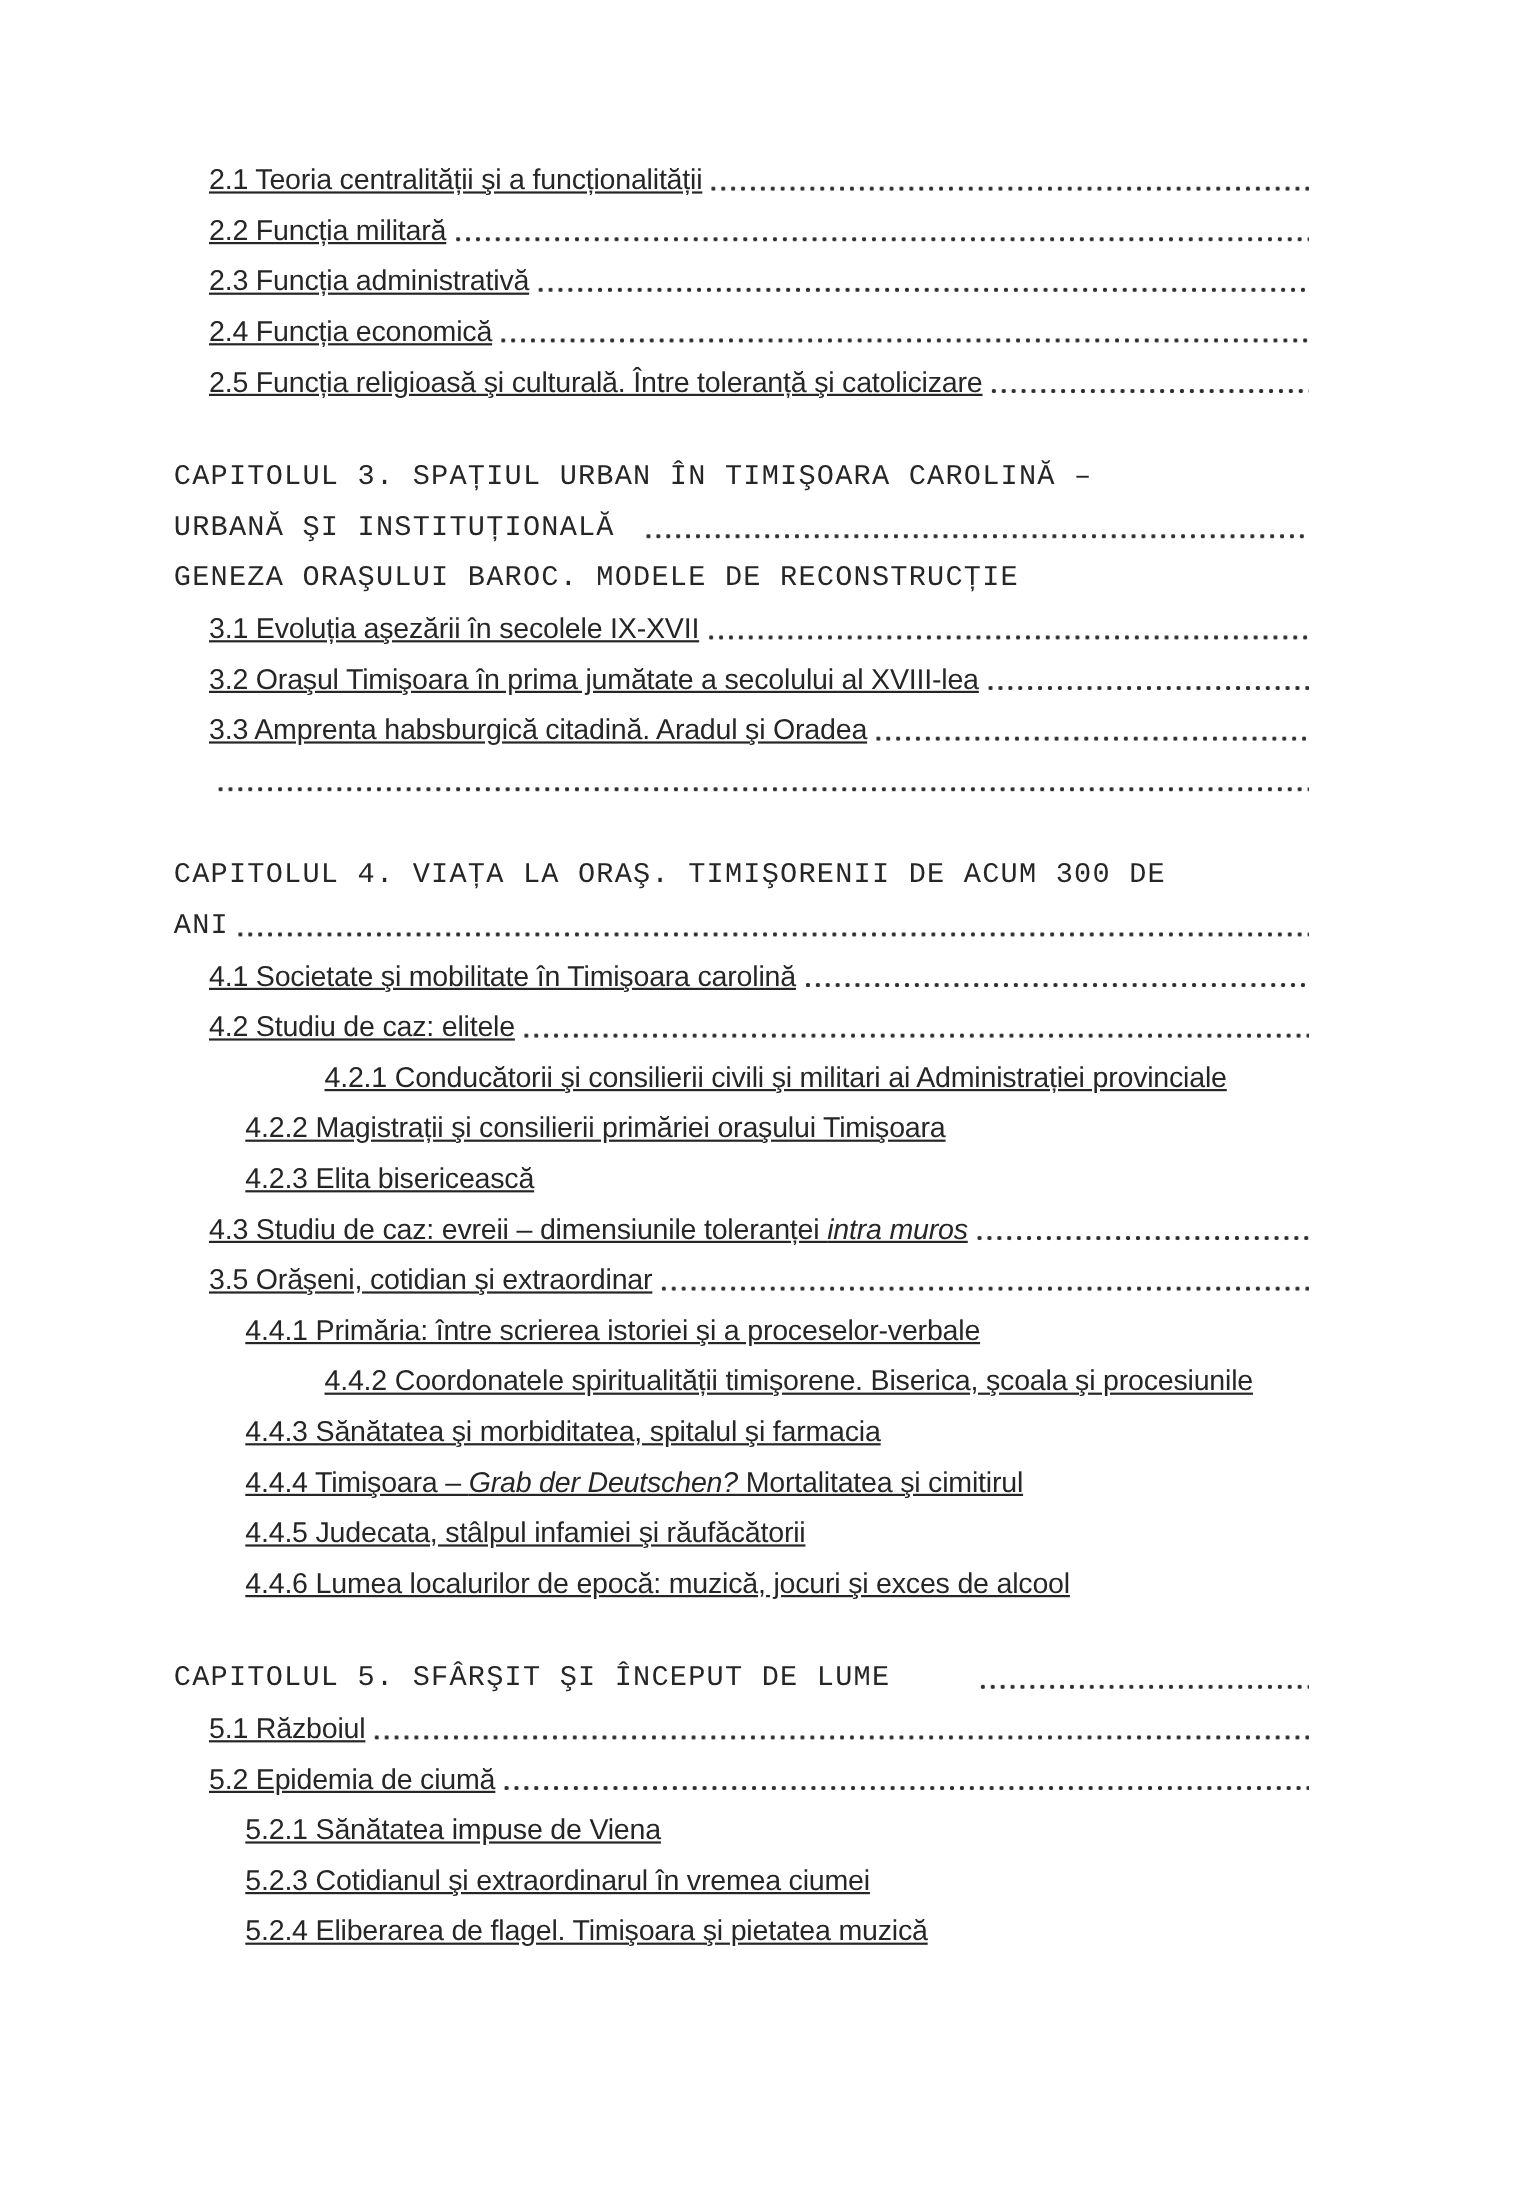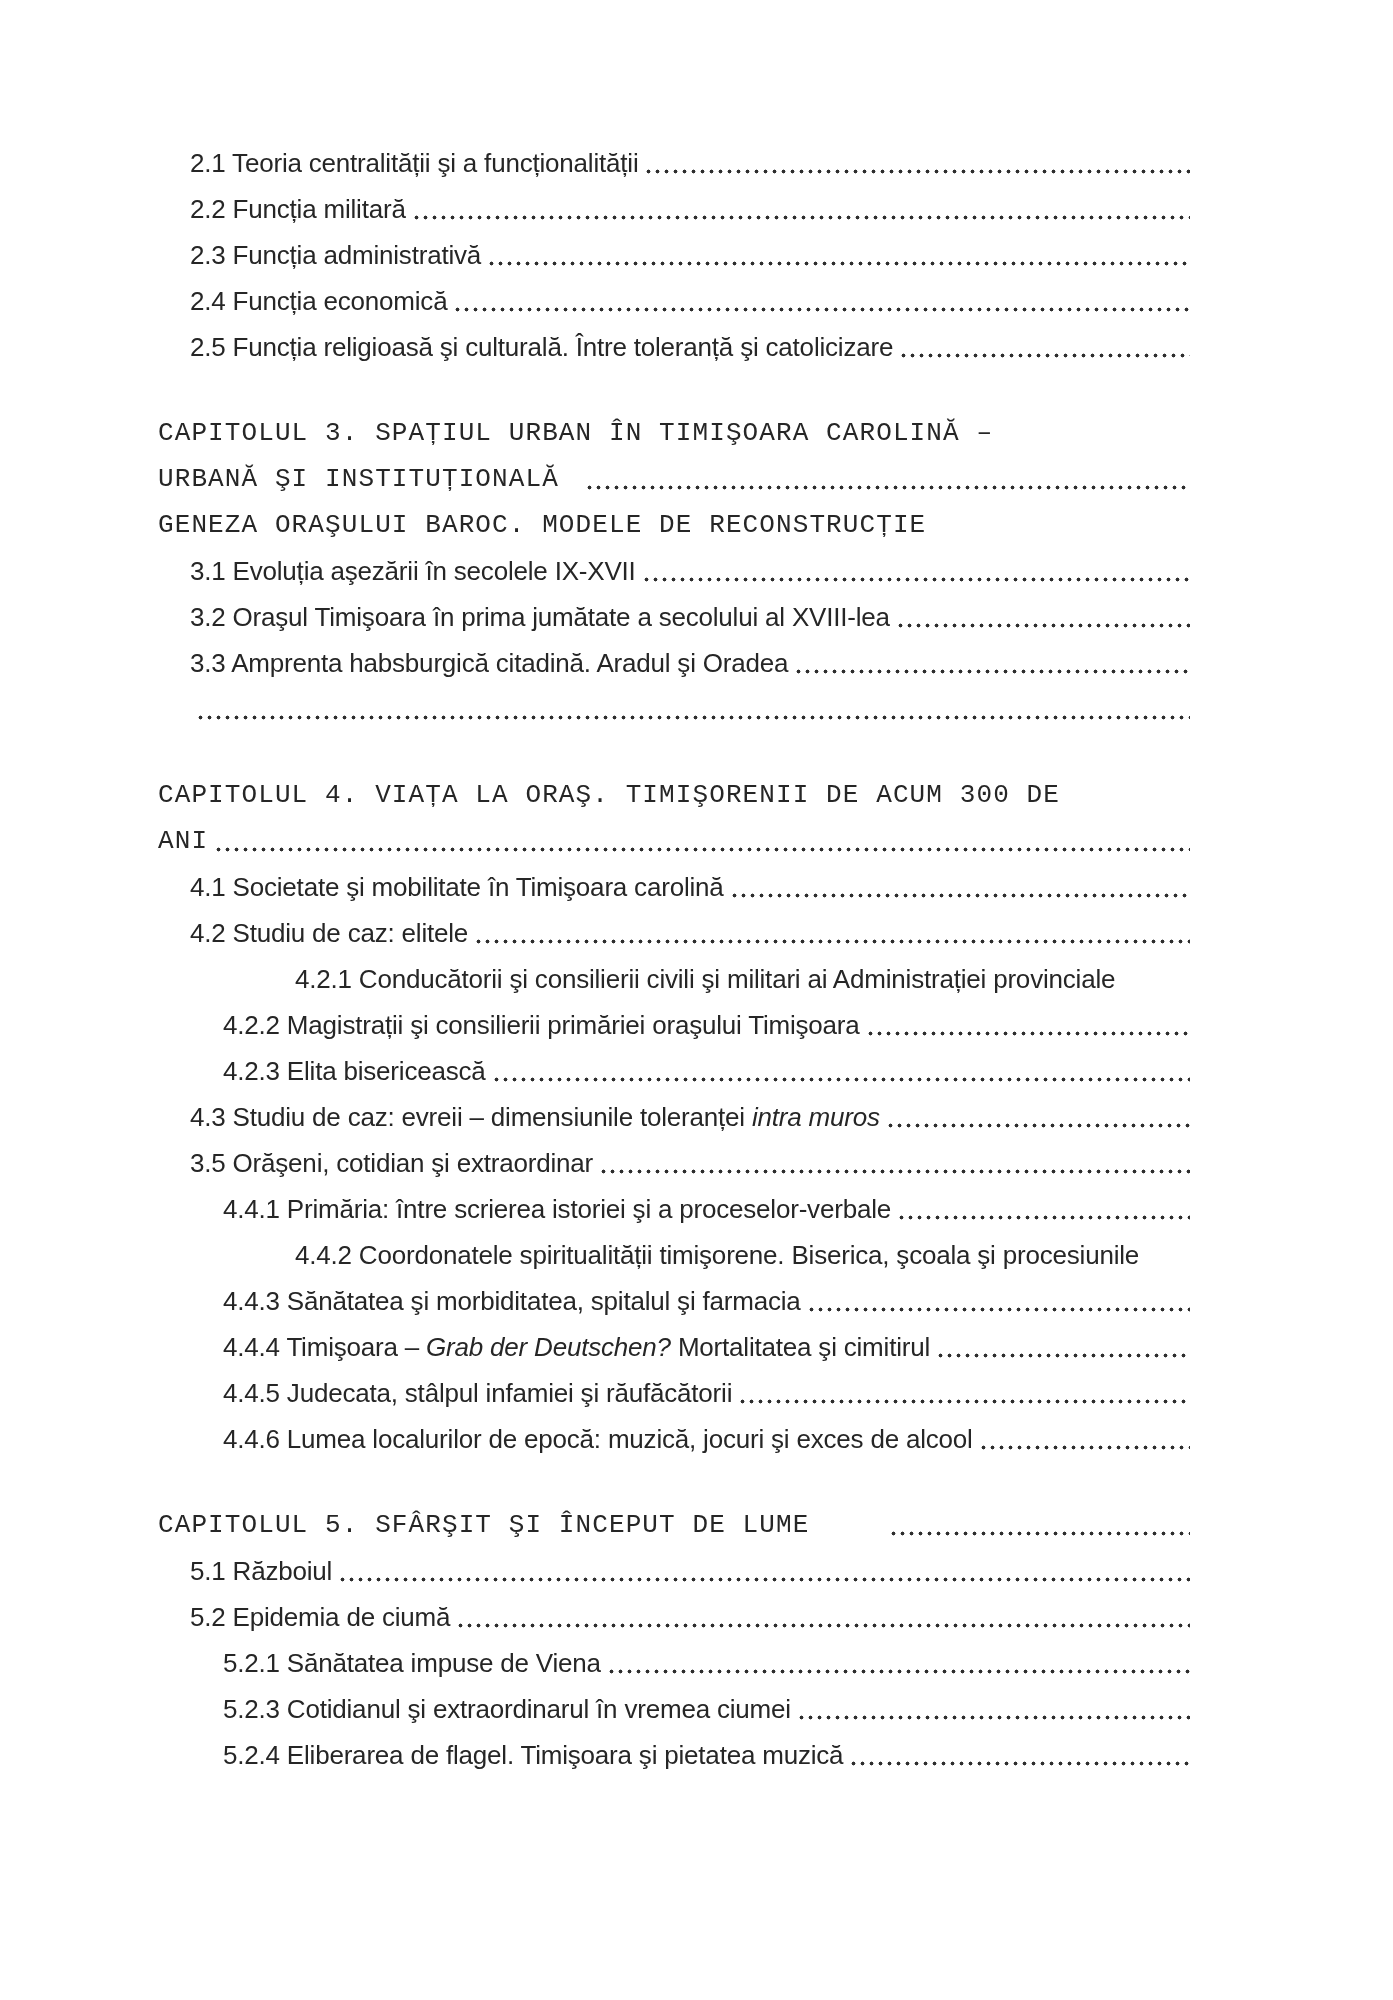--- a/index.html
+++ b/index.html
@@ -17,25 +17,25 @@
     display: flex;
     align-items: stretch;
     height: 46px;
     line-height: 46px;
     font-size: 26px;
   }
   .entry-text, .chapter-text {
     white-space: nowrap;
     flex: 0 0 auto;
   }
-  .entry-text { letter-spacing: -0.2px; }
+  .entry-text { letter-spacing: -0.2px; text-decoration: underline; }
   .chapter-text { letter-spacing: 1.1px; font-family: Liberation Mono, monospace; }
   .section-spacer { height: 40px; }
   .indent-1 { padding-left: 32px; }
-  .indent-2 { padding-left: 65px; }
+  .indent-2 { padding-left: 65px; flex-direction: column; }
   .indent-3 { padding-left: 137px; margin-right: -60px; }
   .leader {
     flex: 1 1 auto;
     min-width: 0;
     margin-left: 6px;
     background-image: radial-gradient(circle, #2e2e2e 1.7px, transparent 2.2px);
     background-size: 9px 9px;
     background-repeat: repeat-x;
     background-position: 0 calc(100% - 10px);
   }

